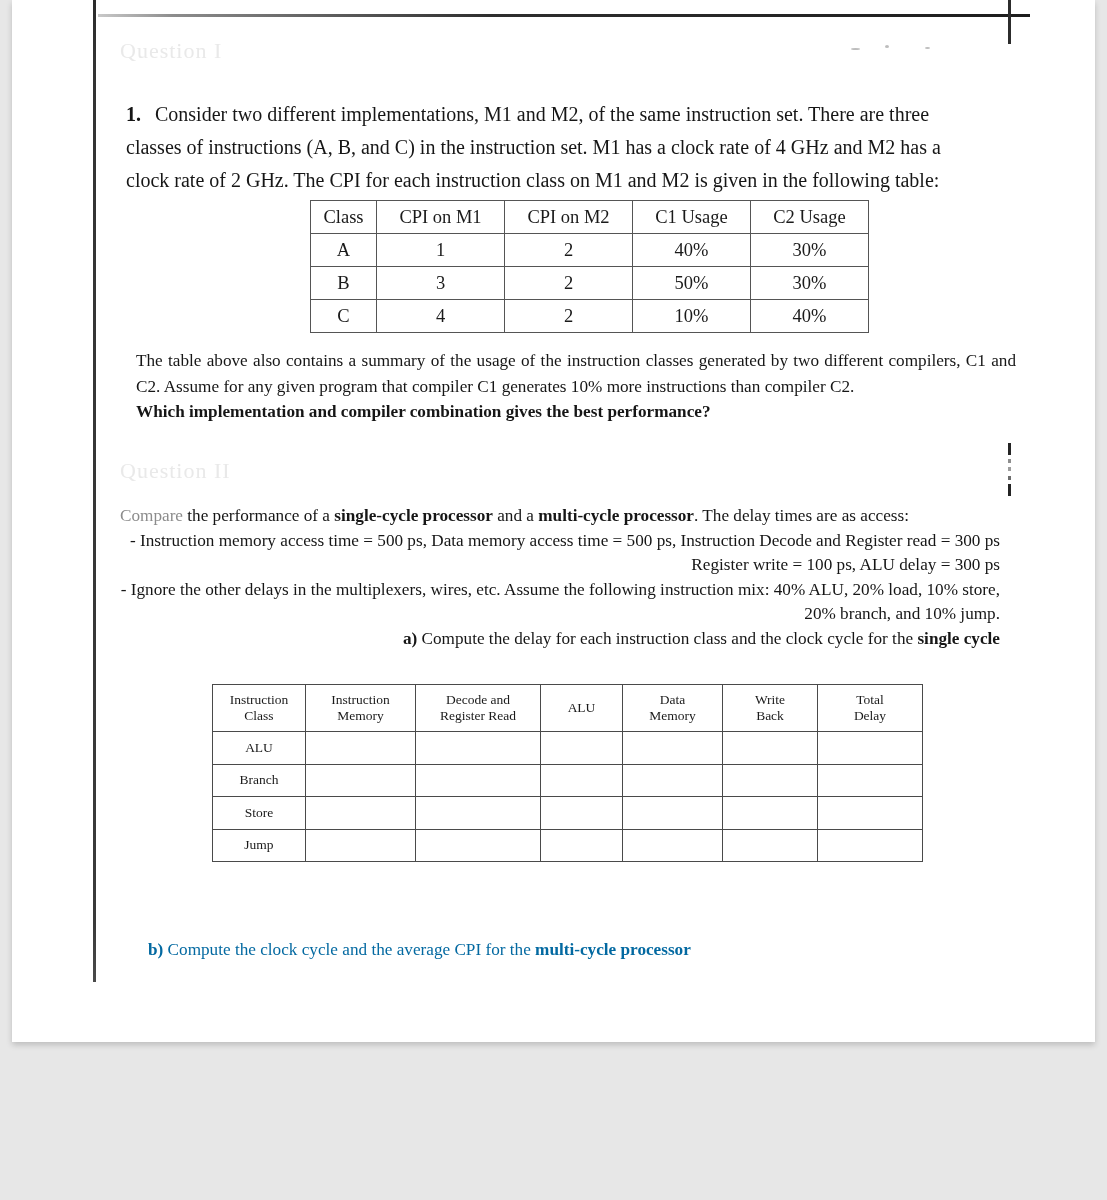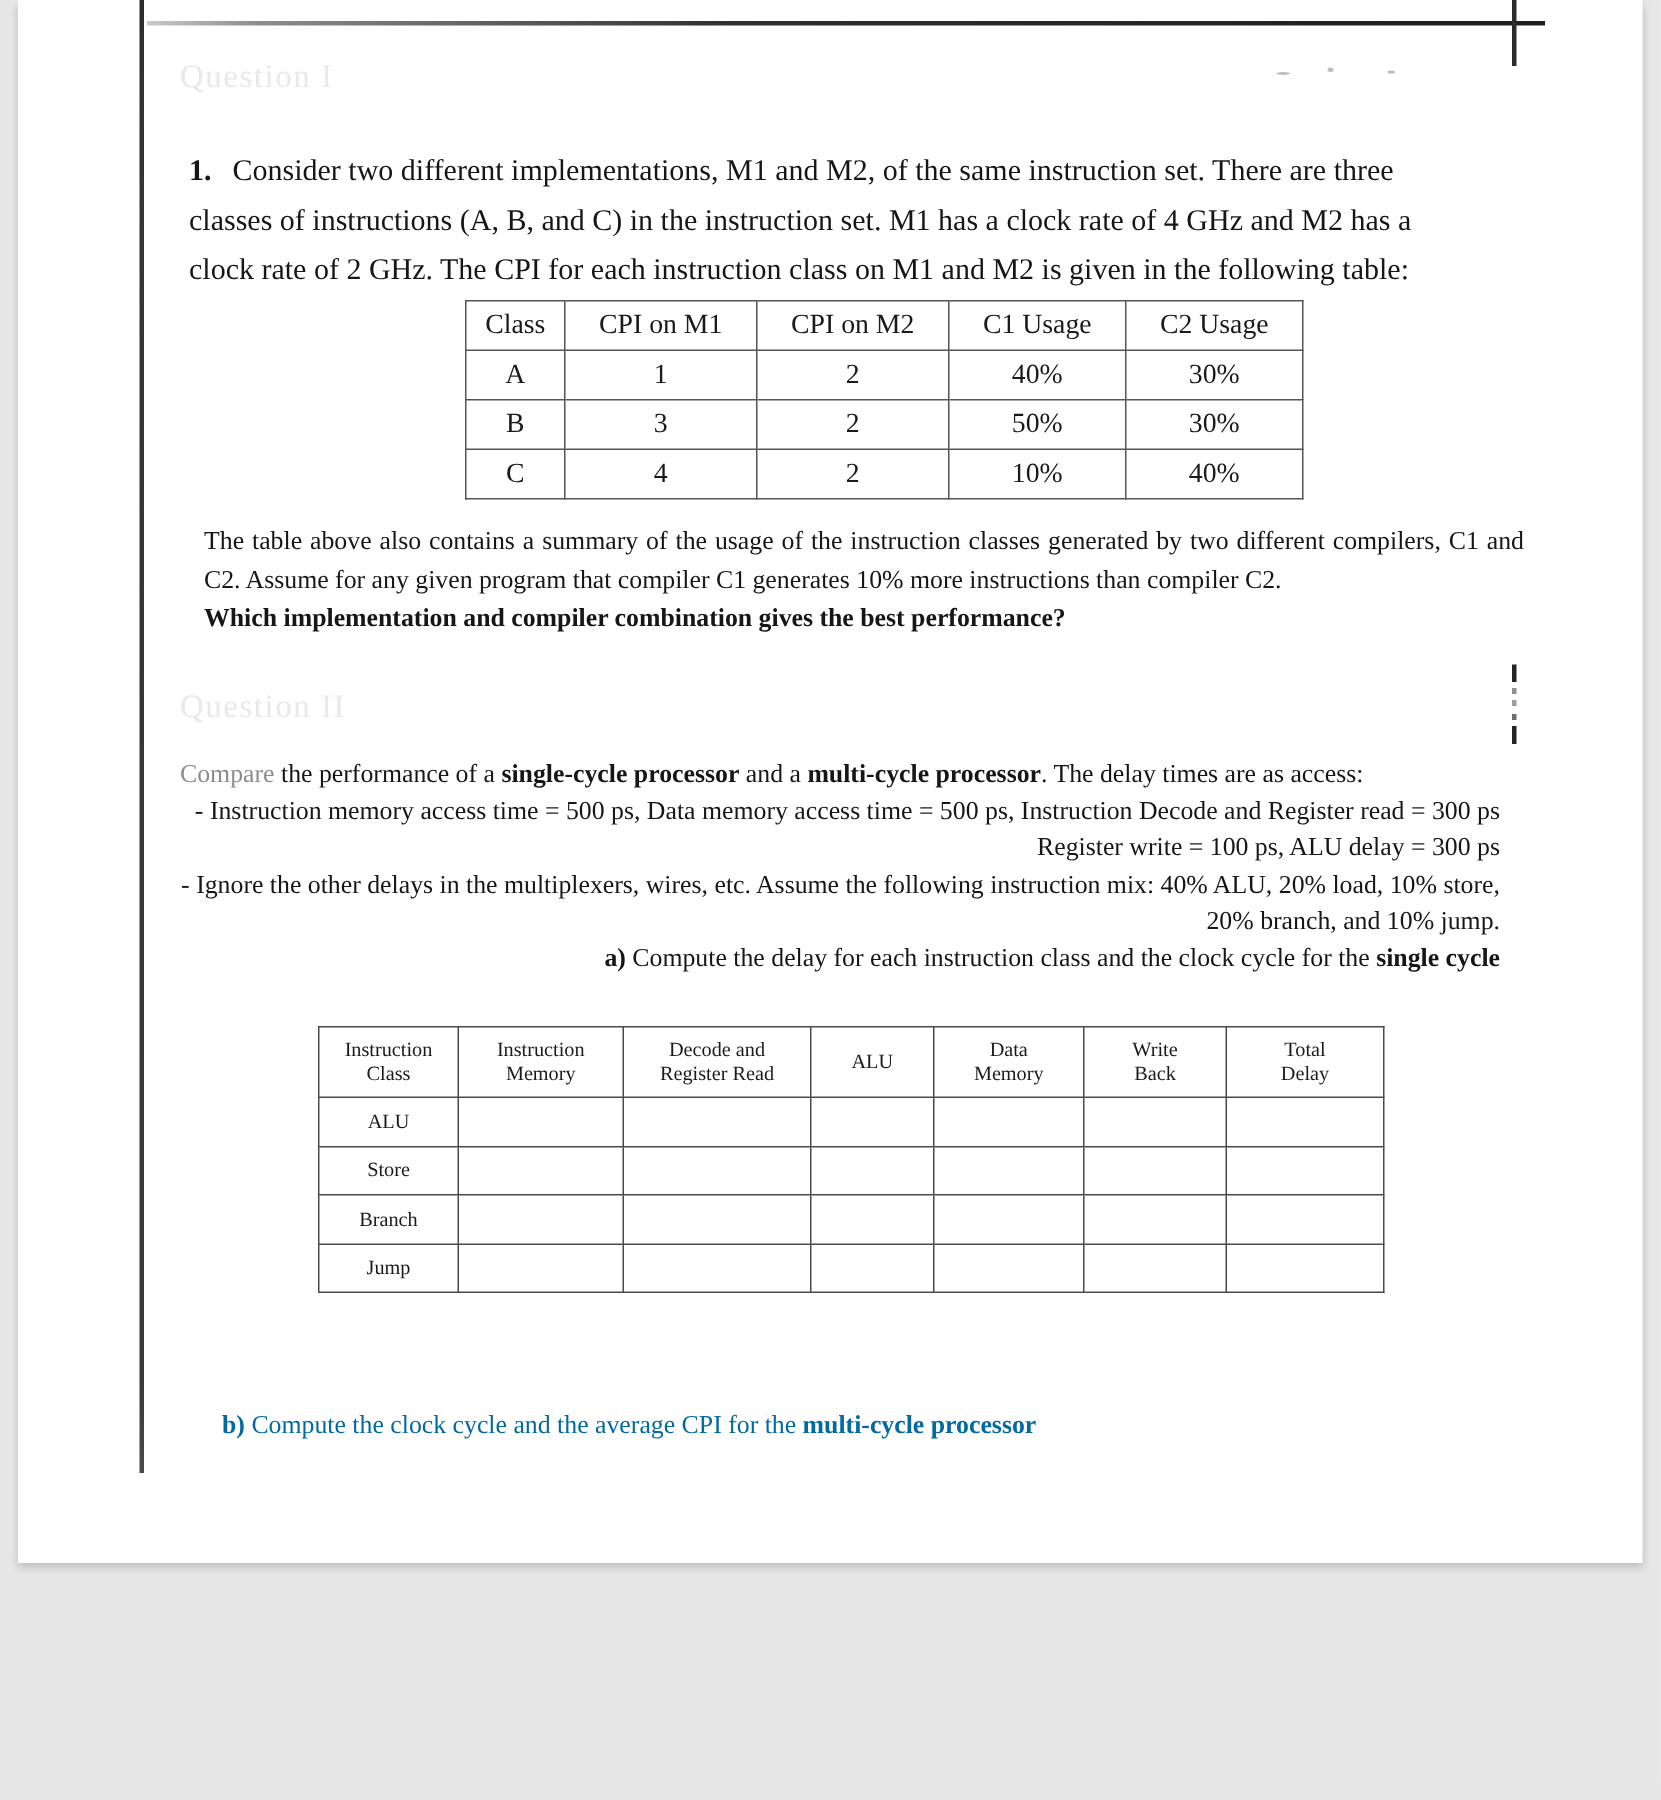--- a/index.html
+++ b/index.html
@@ -348,30 +348,30 @@
             <tr>
               <td>ALU</td>
               <td></td>
               <td></td>
               <td></td>
               <td></td>
               <td></td>
               <td></td>
             </tr>
             <tr>
+              <td>Branch</td>
+              <td></td>
+              <td></td>
+              <td></td>
+              <td></td>
+              <td></td>
+              <td></td>
+            </tr>
+            <tr>
               <td>Store</td>
-              <td></td>
-              <td></td>
-              <td></td>
-              <td></td>
-              <td></td>
-              <td></td>
-            </tr>
-            <tr>
-              <td>Branch</td>
               <td></td>
               <td></td>
               <td></td>
               <td></td>
               <td></td>
               <td></td>
             </tr>
             <tr>
               <td>Jump</td>
               <td></td>

